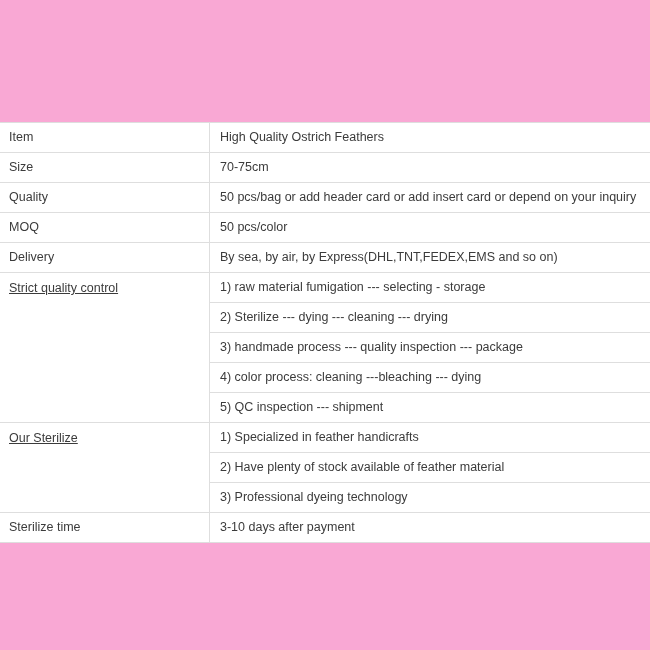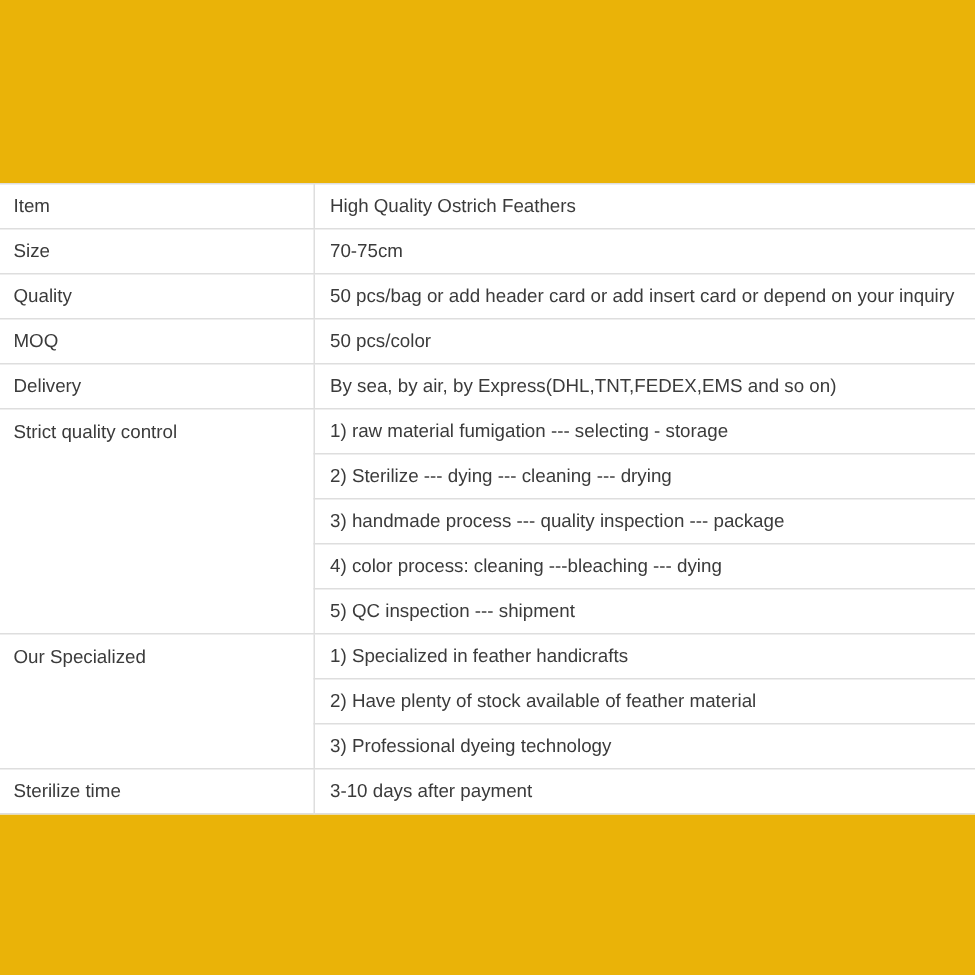--- a/index.html
+++ b/index.html
@@ -12,21 +12,21 @@
     height: 650px;
     background: #ffffff;
     font-family: "Liberation Sans", sans-serif;
     color: #3b3b3b;
     overflow: hidden;
   }
   .page {
     position: relative;
     width: 650px;
     height: 650px;
-    background: #eab308;
+    background: #f9a8d4;
   }
   .spec-table-wrap {
     position: absolute;
     left: 0;
     top: 122px;
     width: 650px;
   }
   table.spec-table {
     width: 650px;
     border-collapse: collapse;
@@ -52,20 +52,21 @@
     border-left: 0;
   }
   table.spec-table td.value-cell {
     width: 458px;
     border-right: 0;
     padding-left: 10px;
   }
   table.spec-table td.label-cell.span-cell {
     vertical-align: top;
     padding-top: 8px;
+    text-decoration: underline;
   }
 </style>
 </head>
 <body>
 
 <div class="page">
   <div class="spec-table-wrap">
     <table class="spec-table">
       <tbody>
           <tr>
@@ -98,21 +99,21 @@
           <tr>
             <td class="value-cell no-top-marker">3) handmade process --- quality inspection --- package</td>
           </tr>
           <tr>
             <td class="value-cell no-top-marker">4) color process: cleaning ---bleaching --- dying</td>
           </tr>
           <tr>
             <td class="value-cell no-top-marker">5) QC inspection --- shipment</td>
           </tr>
           <tr>
-            <td class="label-cell span-cell" rowspan="3">Our Specialized</td>
+            <td class="label-cell span-cell" rowspan="3">Our Sterilize</td>
             <td class="value-cell">1) Specialized in feather handicrafts</td>
           </tr>
           <tr>
             <td class="value-cell no-top-marker">2) Have plenty of stock available of feather material</td>
           </tr>
           <tr>
             <td class="value-cell no-top-marker">3) Professional dyeing technology</td>
           </tr>
           <tr>
             <td class="label-cell" rowspan="1">Sterilize time</td>

